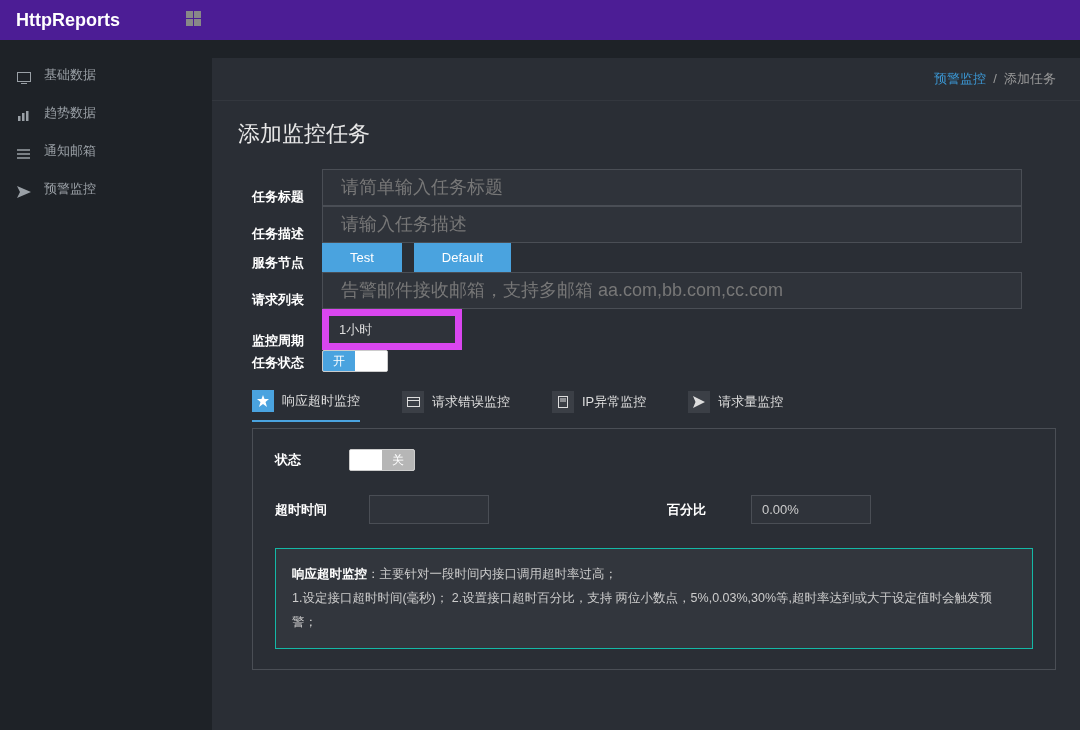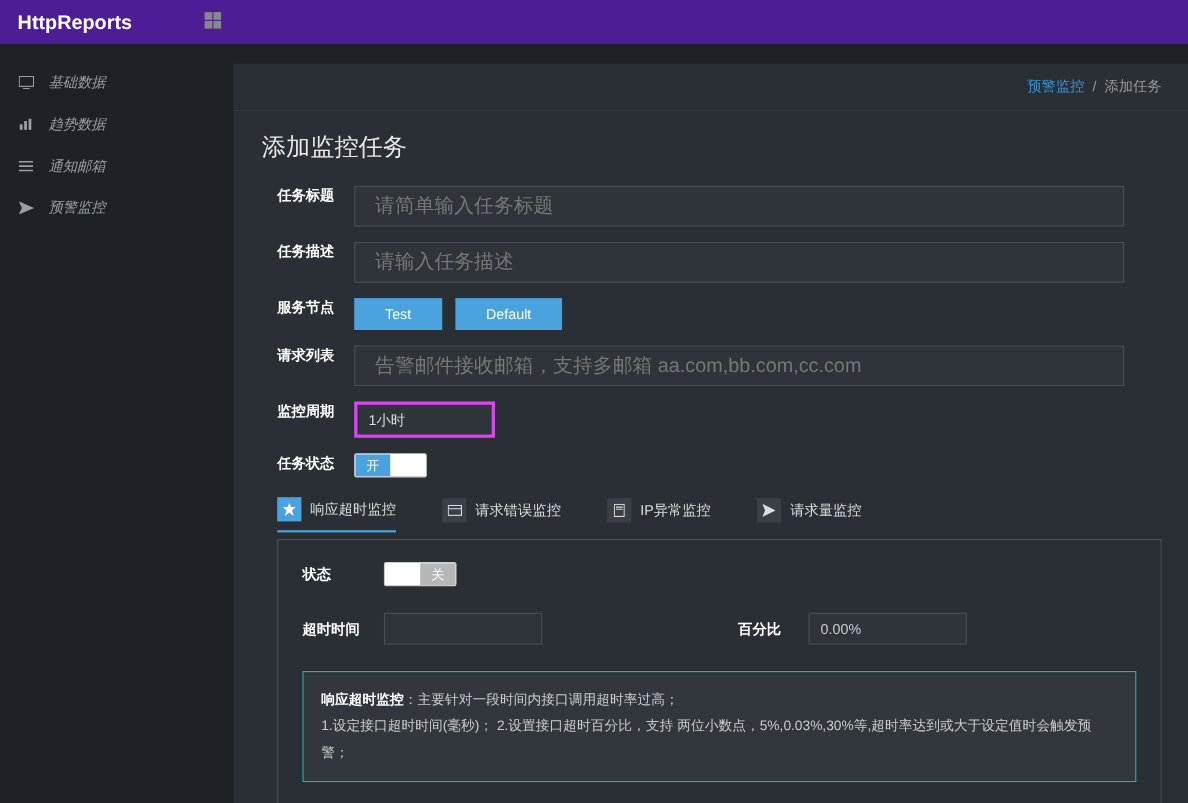--- a/index.html
+++ b/index.html
@@ -37,26 +37,25 @@
   float: left;
 }
 .layout { display: flex; height: calc(100% - 40px); }
 .sidebar {
   width: 200px;
   background: #1e2227;
   padding-top: 16px;
 }
 .sidebar-item {
   display: flex;
-  align-items: center;
+  align-items: flex-end;
   padding: 10px 16px;
   color: #9aa0a6;
   cursor: pointer;
   font-size: 13px;
-  font-style: italic;
 }
 .sidebar-item .s-icon {
   width: 16px;
   margin-right: 12px;
   display: inline-flex;
   align-items: center;
   justify-content: center;
 }
 .main {
   flex: 1;
@@ -75,22 +74,21 @@
 .breadcrumb a { color: #3b97d3; text-decoration: none; }
 .page-title {
   color: #e8e8e8;
   font-size: 22px;
   font-weight: normal;
   padding: 18px 26px 10px;
 }
 .form-area { padding: 10px 24px 20px 40px; }
 .form-row {
   display: flex;
-  align-items: flex-start;
-  margin-bottom: 14px;
+  align-items: flex-end;
 }
 .form-label {
   width: 70px;
   color: #fff;
   font-weight: bold;
   font-size: 13px;
   text-align: left;
 }
 .form-input {
   flex: 1;
@@ -106,24 +104,24 @@
   background: #4aa3df;
   color: #fff;
   border: none;
   padding: 7px 28px;
   font-size: 13px;
   cursor: pointer;
   margin-right: 12px;
 }
 .select {
   background: #2f333a;
-  border: 3px solid #d946ef;
+  border: 7px solid #d946ef;
   color: #ddd;
   padding: 6px 10px;
-  width: 128px;
+  width: 140px;
   font-size: 13px;
 }
 .switch {
   width: 66px;
   height: 22px;
   background: #fff;
   border: 1px solid #ccc;
   border-radius: 2px;
   display: flex;
   cursor: pointer;
@@ -199,22 +197,23 @@
   color: #fff;
   font-weight: bold;
   font-size: 13px;
   width: 60px;
 }
 .inner-input {
   background: #2f333a;
   border: 1px solid #4a4e55;
   color: #ccc;
   padding: 6px 10px;
-  width: 144px;
-  font-size: 13px;
+  width: 120px;
+  font-size: 13px;
+  margin-left: 20px;
 }
 .helpbox {
   background: #32363d;
   border: 1px solid #14b8a6;
   padding: 14px 16px;
   color: #ccc;
   font-size: 12.5px;
   line-height: 1.9;
 }
 .helpbox .hl { color: #fff; font-weight: bold; }

